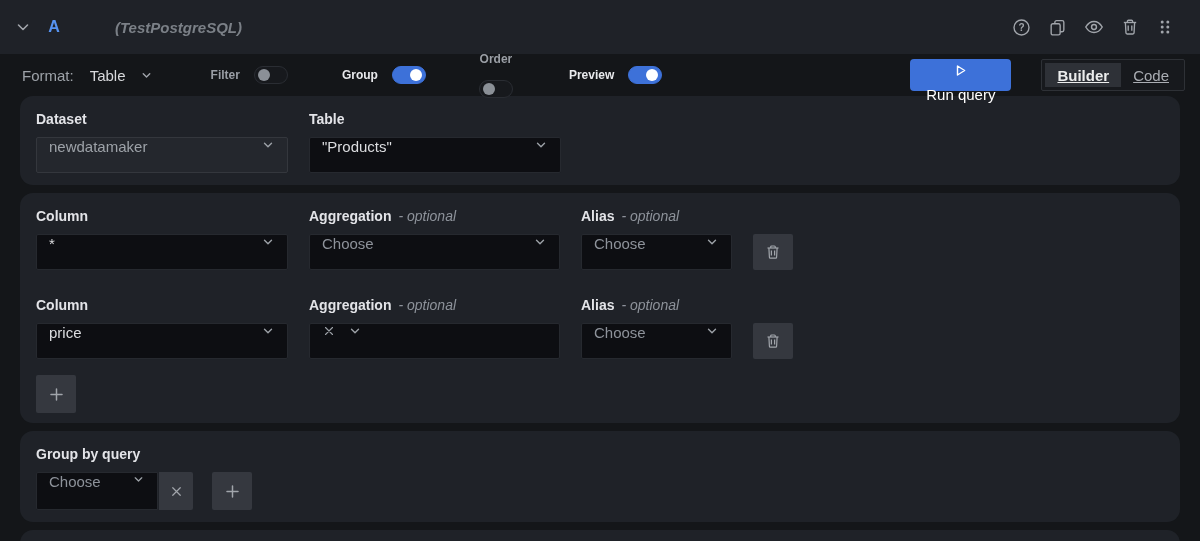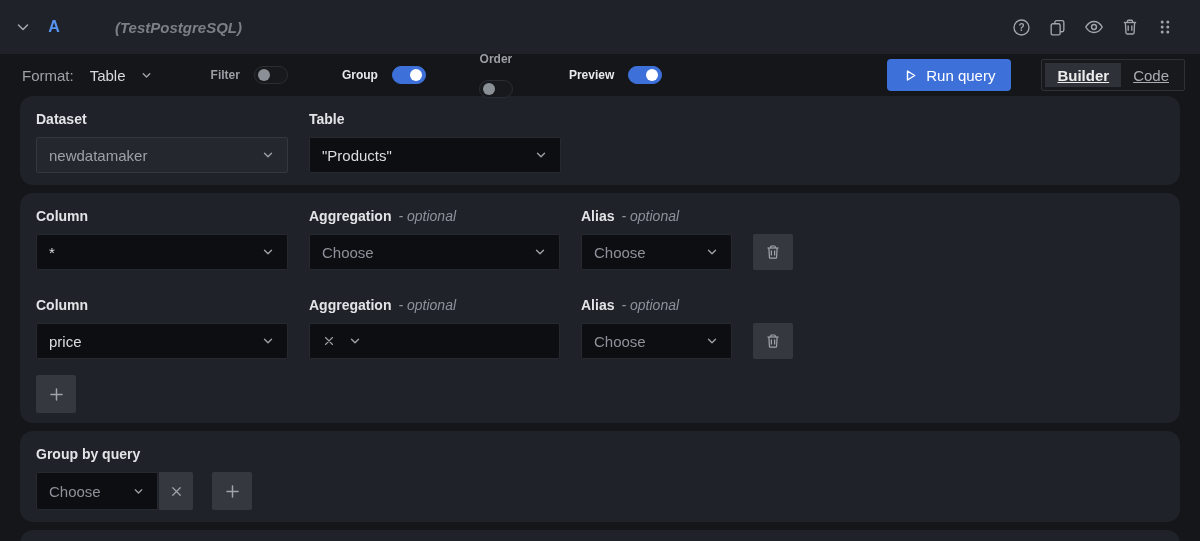--- a/index.html
+++ b/index.html
@@ -37,21 +37,21 @@
     width: 34px; height: 18px; border-radius: 9px; background: #17191d;
     border: 1px solid #2a2d33; position: relative; cursor: pointer; flex: none;
   }
   .switch .knob { position: absolute; top: 2px; left: 3px; width: 12px; height: 12px; border-radius: 50%; background: #8b9097; }
   .switch.on { background: #3d71d9; border-color: #3d71d9; }
   .switch.on .knob { left: auto; right: 3px; background: #ffffff; }
 
   .run-btn {
     margin-left: auto; height: 32px; background: #3d71d9; color: #ffffff; border: none;
     border-radius: 4px; display: flex; align-items: center; gap: 8px; padding: 4px 16px;
-    font-size: 15px; font-weight: 500; font-family: inherit; cursor: pointer;
+    font-size: 15px; font-weight: 500; font-family: inherit; cursor: pointer; flex-direction: column;
   }
   .seg {
     margin-left: 30px; height: 32px; border: 1px solid #2e3136; border-radius: 2px;
     display: flex; align-items: stretch; padding: 3px; background: #17191d;
   }
   .seg-item {
     display: flex; align-items: center; padding: 0 12px; font-size: 15px; color: #aaadb3;
     cursor: pointer; border-radius: 0; text-decoration: underline;
   }
   .seg-item.selected { background: #2e3137; color: #eceded; font-weight: 600; }
@@ -68,21 +68,21 @@
   }
   .flabel .opt { font-style: italic; font-weight: 400; color: #8d929a; font-size: 14px; }
 
   .fields-row { display: flex; gap: 21px; align-items: flex-end; }
   .fields-row + .fields-row { margin-top: 26px; }
   .field { display: flex; flex-direction: column; }
   .w252 { width: 252px; } .w251 { width: 251px; } .w151 { width: 151px; }
 
   .select {
     height: 36px; background: #0d0e12; border: 1px solid #26292f; border-radius: 2px;
-    display: flex; align-items: center; padding: 0 12px; font-size: 15px; color: #dcdde0;
+    display: flex; align-items: flex-start; padding: 0 12px; font-size: 15px; color: #dcdde0;
     cursor: pointer;
   }
   .select .val { flex: 1 1 auto; white-space: nowrap; overflow: hidden; }
   .select .val.placeholder { color: #8d929a; }
   .select.disabled { background: #24272d; border-color: #34373d; cursor: default; }
   .select.disabled .val { color: #9da2a8; }
   .select .clear-x { margin-right: 12px; cursor: pointer; color: #9da2a8; }
   .select .chev { color: #9da2a8; flex: none; }
 
   .sq-btn {

